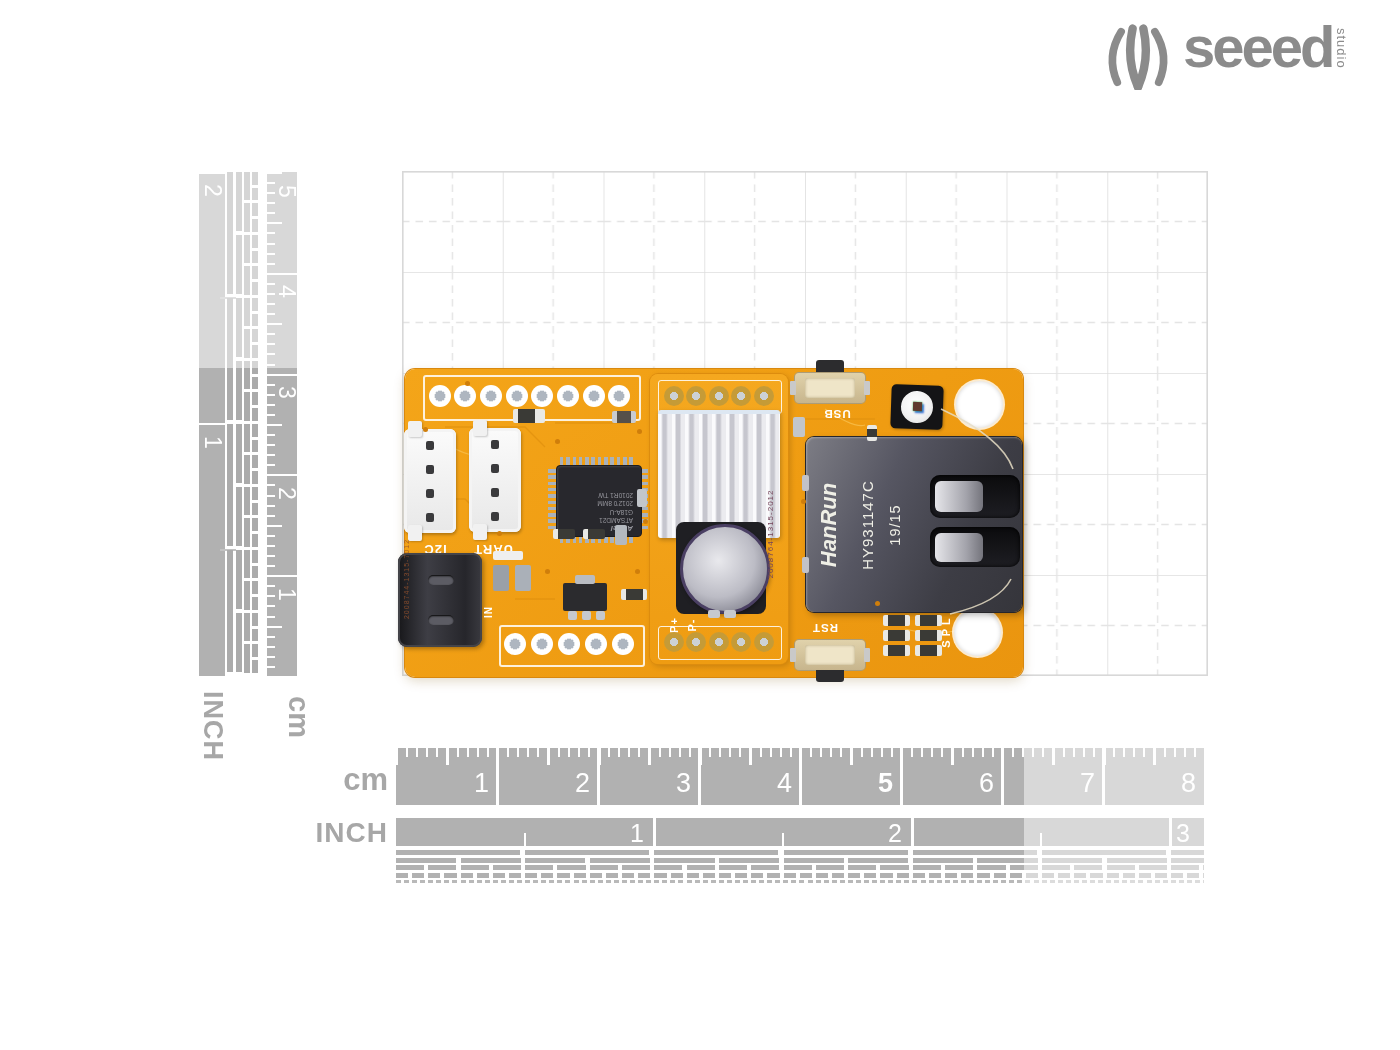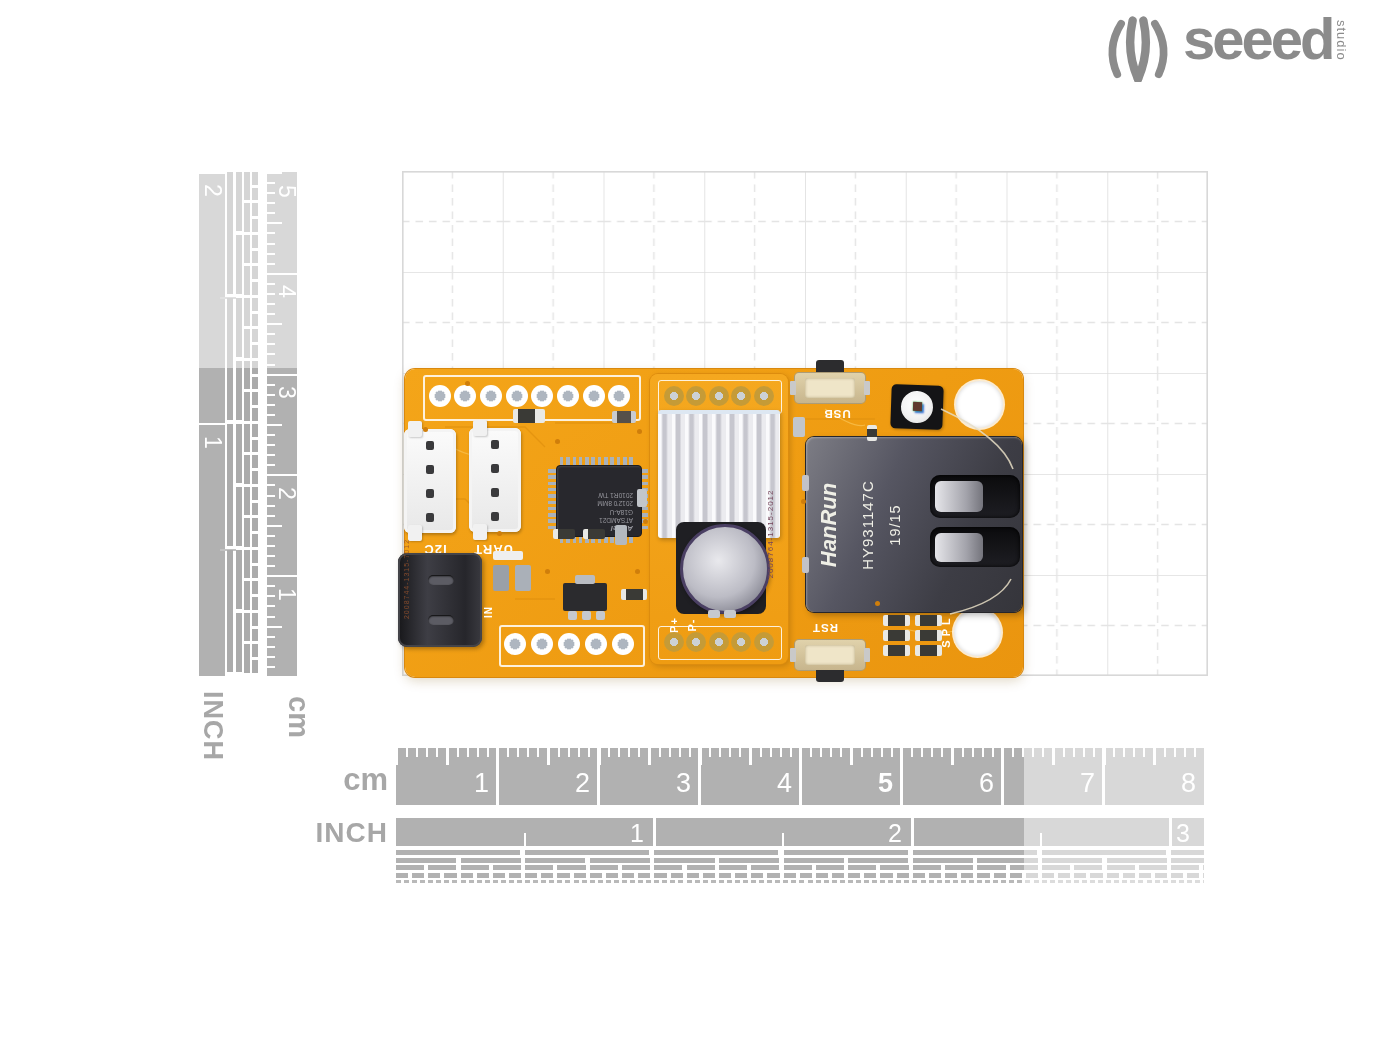--- a/index.html
+++ b/index.html
@@ -85,21 +85,21 @@
   .ethtab{position:absolute;left:-4px;width:7px;height:16px;background:#c2c2c7;border-radius:2px;}
   .res{position:absolute;width:27px;height:11px;border-radius:2px;
     background:linear-gradient(90deg,#e9e9e5 0 5px,#3a3a36 5px 22px,#e9e9e5 22px);}
   .smd{position:absolute;border-radius:2px;}
   .via{position:absolute;width:5px;height:5px;border-radius:50%;background:#cf7e0b;}
   .serialtxt{position:absolute;transform:rotate(-90deg);white-space:nowrap;letter-spacing:1px;}
 </style>
 </head>
 <body>
 
-<div class="abs" style="left:1095px;top:10px;width:280px;height:80px;">
+<div class="abs" style="left:1095px;top:18px;width:280px;height:80px;">
   <svg class="abs" style="left:3px;top:6px;" width="80" height="66" viewBox="0 0 100 86">
     <g stroke="#8b8b8b" fill="none" stroke-linecap="round">
       <path d="M28 10 Q8 42 23 76" stroke-width="10"></path>
       <path d="M72 10 Q92 42 77 76" stroke-width="10"></path>
       <path d="M43 6 Q34 46 50 82" stroke-width="11"></path>
       <path d="M57 6 Q66 46 50 82" stroke-width="11"></path>
     </g>
   </svg>
   <div class="abs brand" style="left:88px;top:0px;">seeed</div>
   <div class="abs studio" style="left:254px;top:10px;">studio</div>

